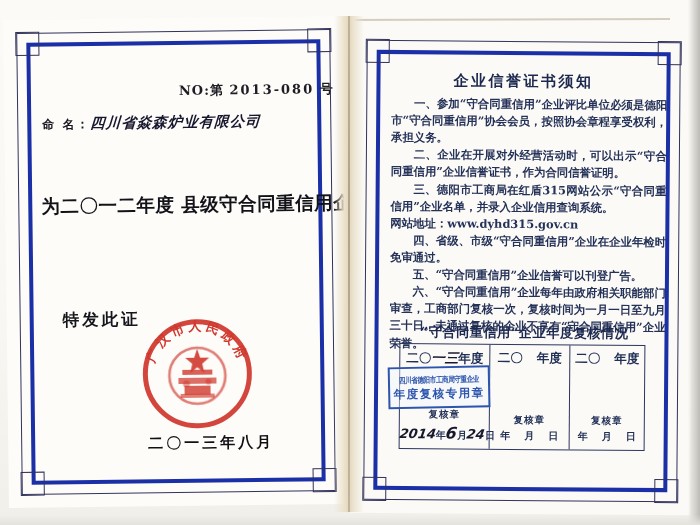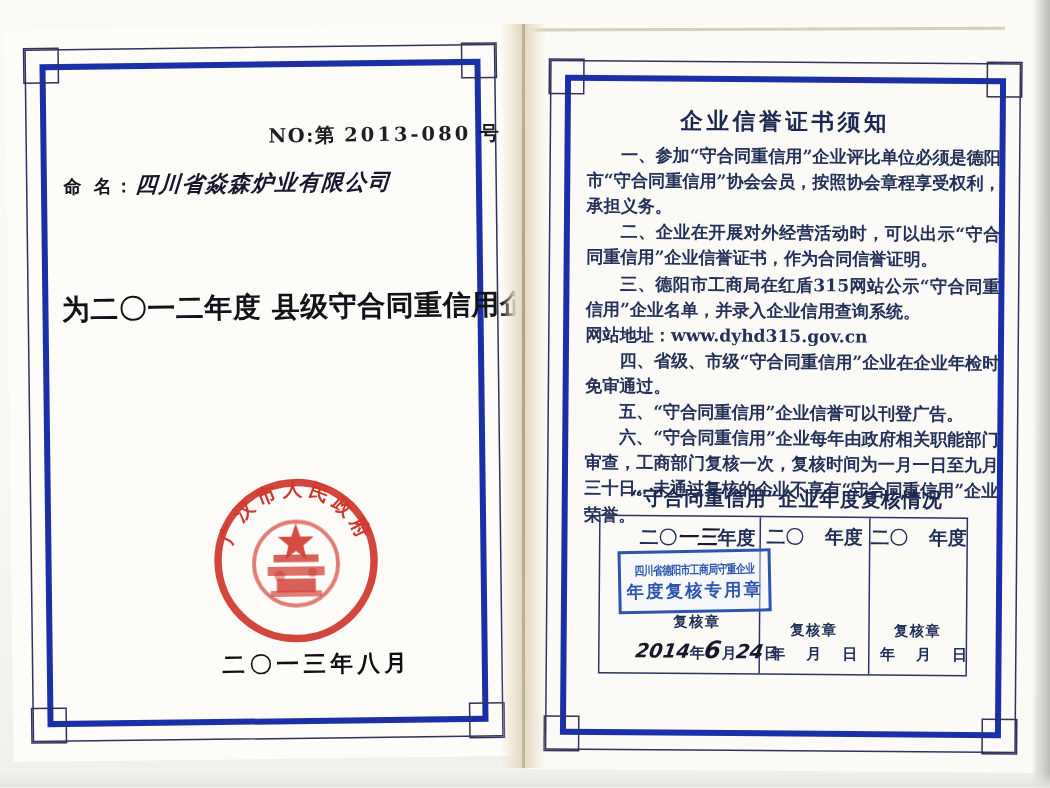--- a/index.html
+++ b/index.html
@@ -57,21 +57,21 @@
     font-size:11.4px;line-height:1.5;font-weight:600;text-align:justify;}
   .r-body p{margin:0;text-indent:2em;}
   .r-body .website{text-indent:0;}
   .review-heading{position:absolute;left:28px;top:296px;width:290px;text-align:center;
     font-size:13.2px;font-weight:800;color:#1c2850;letter-spacing:0.5px;}
   .review-table{position:absolute;left:48px;top:316px;width:246px;height:106px;
     display:flex;border:1.4px solid #2c3560;box-sizing:border-box;}
   .rv-col{position:relative;box-sizing:border-box;border-right:1.4px solid #2c3560;
     display:flex;flex-direction:column;align-items:center;color:#223058;}
   .rv-col:last-child{border-right:none;}
-  .rv-c1{width:90px;margin-left:24px;} .rv-c2{width:80px;} .rv-c3{width:76px;flex:1;}
+  .rv-c1{width:90px;} .rv-c2{width:80px;} .rv-c3{width:76px;flex:1;}
   .rv-head{margin-top:5px;font-size:12.5px;font-weight:800;white-space:nowrap;}
   .rv-head .fill{font-size:13.5px;font-weight:700;}
   .rv-head .gap{display:inline-block;width:14px;}
   .rv-bottom{position:absolute;bottom:6px;left:0;right:0;text-align:center;}
   .rv-seal-label{font-size:9.5px;font-weight:700;letter-spacing:1px;}
   .rv-date{margin-top:2px;font-size:10px;font-weight:700;white-space:nowrap;}
   .rv-date .unit{margin:0 7px;}
   .hw-num{font-size:13px;font-weight:700;transform:skewX(-8deg);display:inline-block;}
   .hw-num.big{font-size:16px;}
   .hx-stamp{position:absolute;left:-12px;top:22px;width:102px;height:42px;
@@ -106,20 +106,21 @@
   <div class="no-line"><span>NO:第</span>
     <span class="num">2013-080</span>
     <span>号</span>
   </div>
 
   <div class="name-line"><span class="name-label">命 名：</span><span class="hand name-value">四川省焱森炉业有限公司</span>
   </div>
 
   <div class="award-line">为二〇一二年度 县级守合同重信用企业</div>
 
+  <div class="issue-line">特发此证</div>
 
   <svg class="seal-wrap" viewBox="0 0 116 116">
     <defs>
       <path id="sealArc" d="M 15,68 A 44,44 0 1 1 101,68" fill="none"></path>
     </defs>
     <circle class="seal-ring" cx="58" cy="58" r="52"></circle>
     <g class="seal-emblem" fill="#cf2d22">
       <circle cx="58" cy="60" r="28" fill="none" stroke="#cf2d22" stroke-width="2.6" opacity="0.65"></circle>
       <polygon points="58,33 61,42 70,42 63,48 65,57 58,51.5 51,57 53,48 46,42 55,42" opacity="0.9"></polygon>
       <rect x="43" y="54" width="30" height="5" opacity="0.8"></rect>

